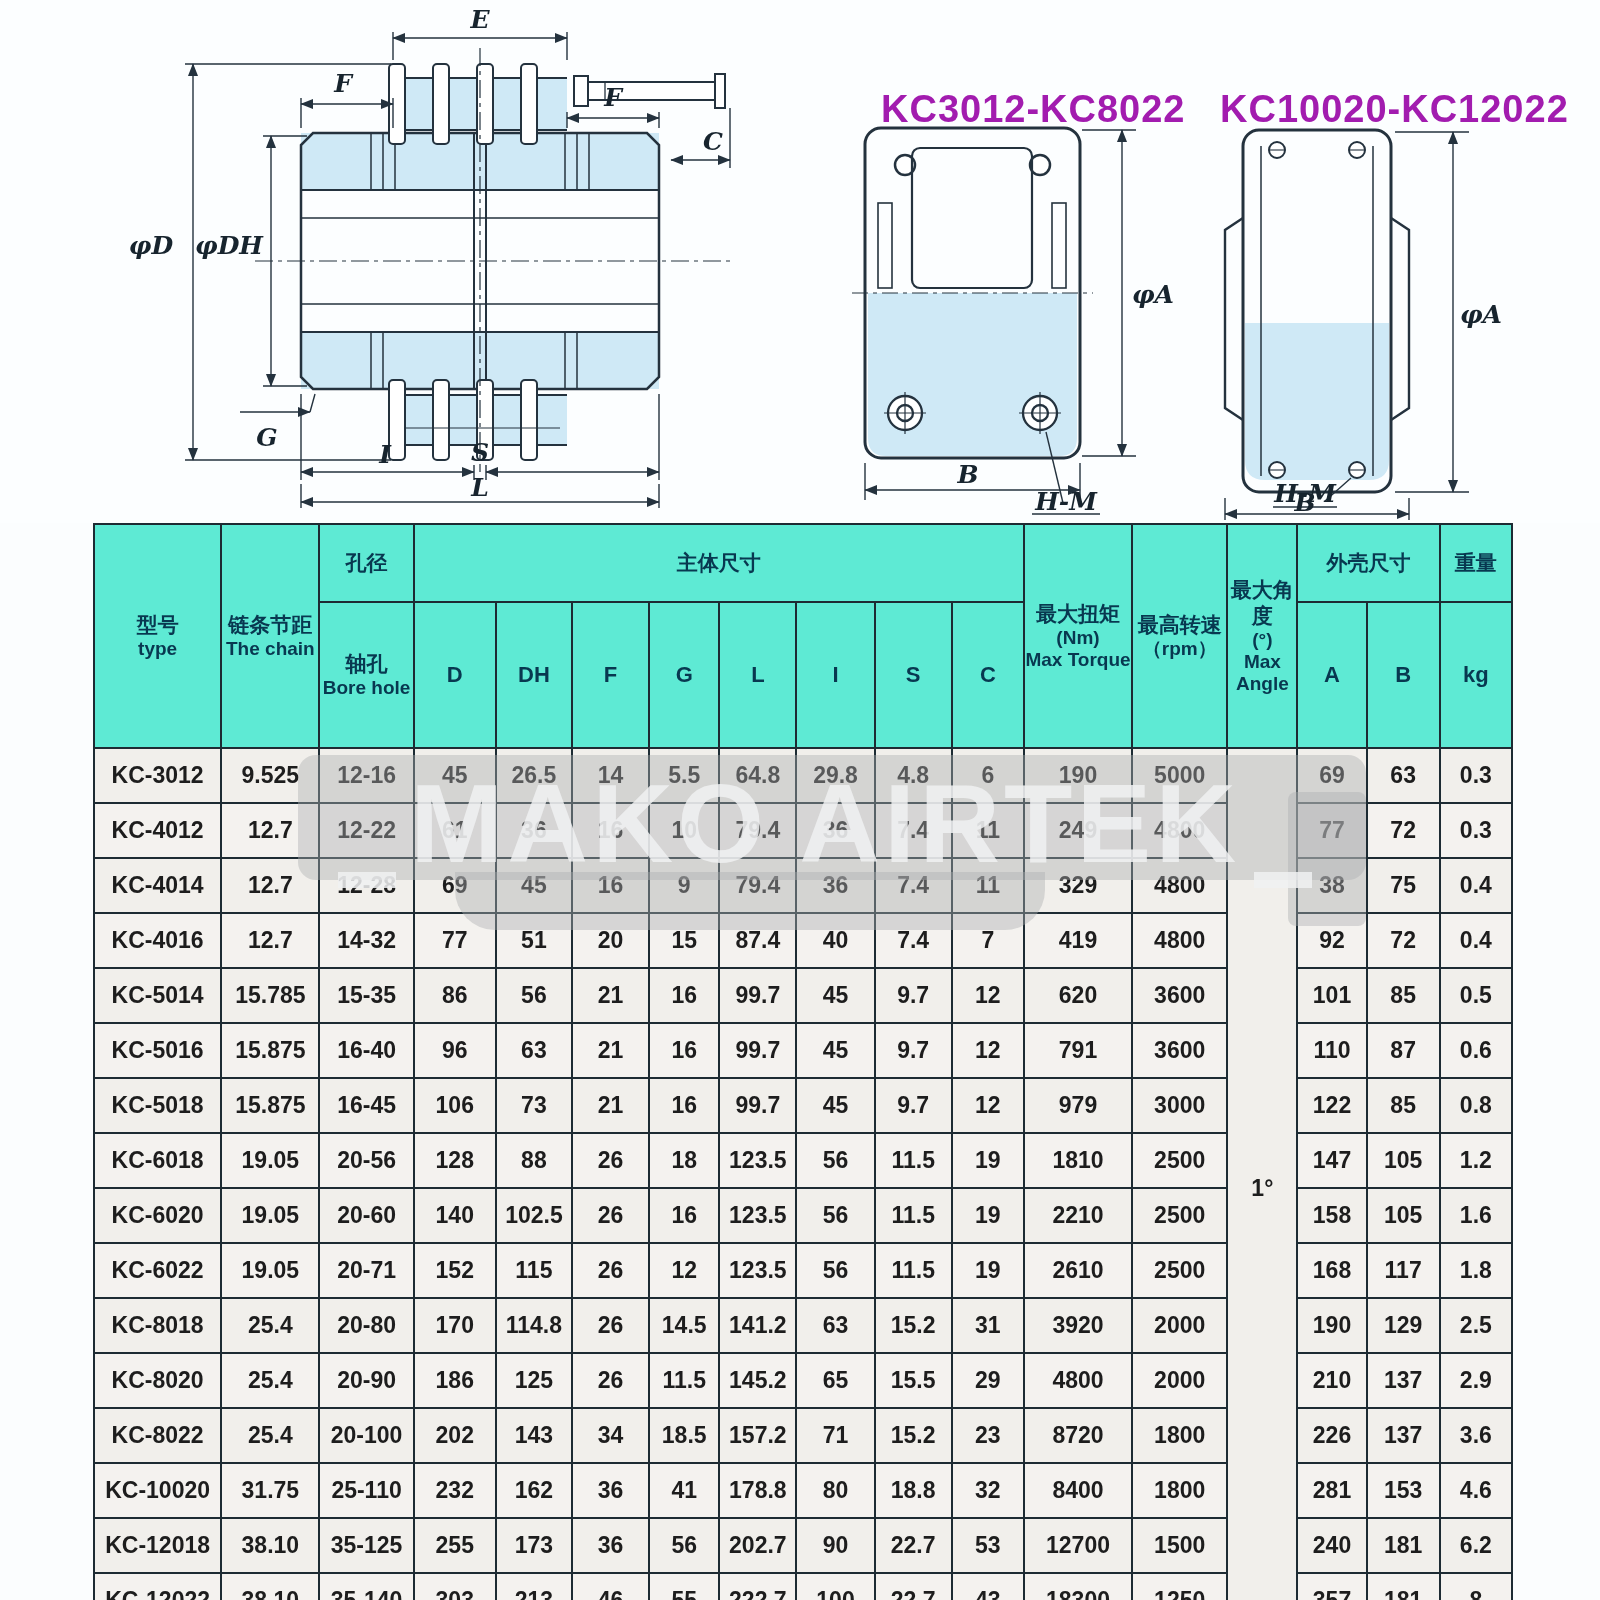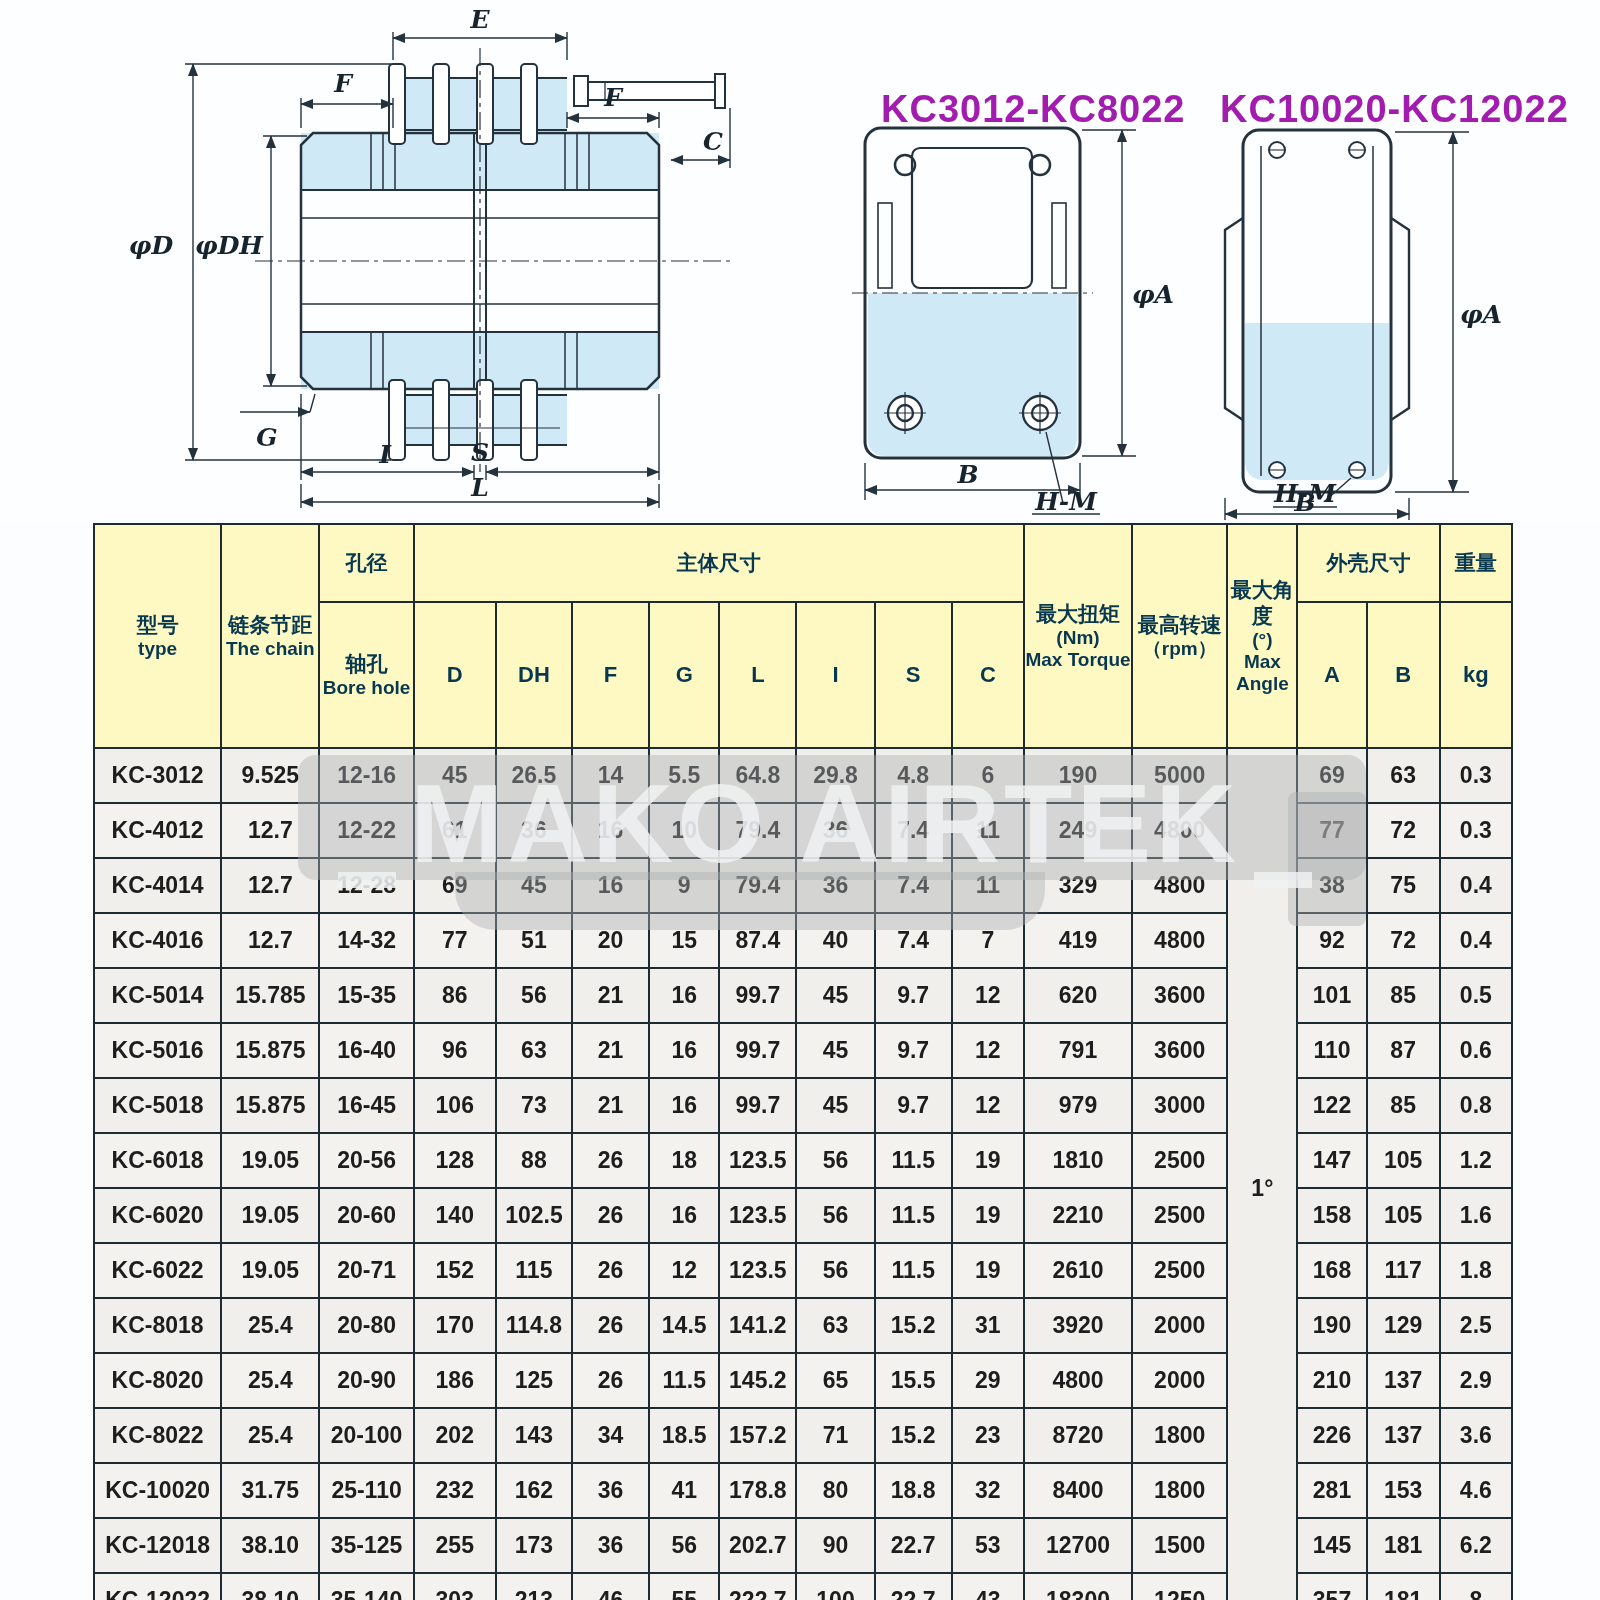--- a/index.html
+++ b/index.html
@@ -10,21 +10,21 @@
   .drawing-area{position:absolute;left:0;top:0;width:1600px;height:523px;background:#fcfeff;}
   .view-title{position:absolute;font-size:38px;font-weight:bold;color:#a21caf;letter-spacing:1px;margin-left:9px;}
   #ev1-title{left:872px;top:88px;}
   #ev2-title{left:1211px;top:88px;}
   svg{display:block;}
   .dimtxt{font-family:"DejaVu Serif",serif;font-style:italic;font-weight:bold;font-size:25px;fill:#17242e;}
 
   
   table.spec{position:absolute;left:93px;top:523px;border-collapse:collapse;table-layout:fixed;width:1420px;}
   table.spec th,table.spec td{border:2px solid #1d2b33;text-align:center;vertical-align:middle;padding:0;overflow:hidden;}
-  table.spec thead th{background:#fef9c3;color:#083850;font-weight:bold;margin-left:18px;}
+  table.spec thead th{background:#5eead4;color:#083850;font-weight:bold;margin-left:18px;}
   .hzh{font-size:21px;line-height:26px;font-weight:bold;}
   .hen{font-size:19px;line-height:22px;font-weight:bold;}
   .hdim{font-size:22px;}
   tr.h1{height:78px;}
   tr.h2{height:146px;padding-left:16px;}
   table.spec tbody td{background:#f1efeb;color:#1d1d1d;font-size:23px;font-weight:bold;height:53px;}
   table.spec tbody tr:nth-child(even) td{background:#f4f2ef;}
 
   
   .wm-blob{position:absolute;background:rgba(172,174,176,0.42);pointer-events:none;z-index:5;}
@@ -625,21 +625,21 @@
           <td>255</td>
           <td>173</td>
           <td>36</td>
           <td>56</td>
           <td>202.7</td>
           <td>90</td>
           <td>22.7</td>
           <td>53</td>
           <td>12700</td>
           <td>1500</td>
-          <td>145</td>
+          <td>240</td>
           <td>181</td>
           <td>6.2</td>
         </tr>
         <tr>
           <td>KC-12022</td>
           <td>38.10</td>
           <td>35-140</td>
           <td>303</td>
           <td>213</td>
           <td>46</td>

